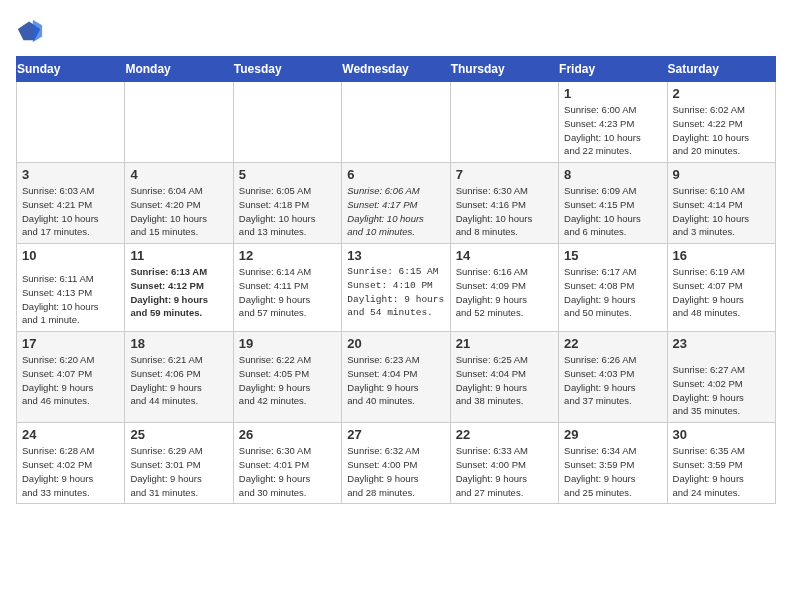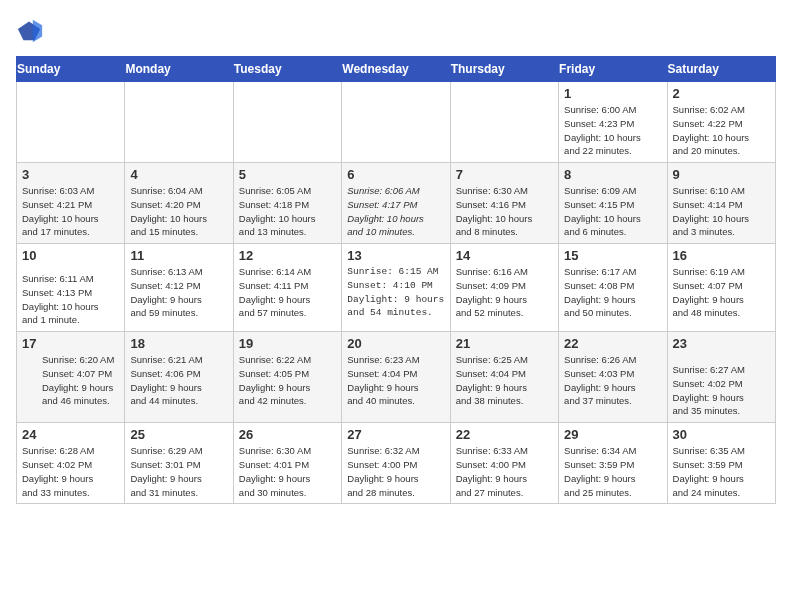--- a/index.html
+++ b/index.html
@@ -187,21 +187,21 @@
       <tr>
         <td>
           <span class="day-num">10</span>
           <div class="day-detail" style="white-space: pre-line; margin-top: 9px;">Sunrise: 6:11 AM
 Sunset: 4:13 PM
 Daylight: 10 hours
 and 1 minute.</div>
         </td>
         <td>
           <span class="day-num">11</span>
-          <div class="day-detail" style="white-space: pre-line;">Sunrise: 6:13 AM
+          <div class="day-detail" style="white-space: pre-line; font-weight: bold;">Sunrise: 6:13 AM
 Sunset: 4:12 PM
 Daylight: 9 hours
 and 59 minutes.</div>
         </td>
         <td>
           <span class="day-num">12</span>
           <div class="day-detail" style="white-space: pre-line;">Sunrise: 6:14 AM
 Sunset: 4:11 PM
 Daylight: 9 hours
 and 57 minutes.</div>
@@ -231,21 +231,21 @@
           <span class="day-num">16</span>
           <div class="day-detail" style="white-space: pre-line;">Sunrise: 6:19 AM
 Sunset: 4:07 PM
 Daylight: 9 hours
 and 48 minutes.</div>
         </td>
       </tr>
       <tr>
         <td>
           <span class="day-num">17</span>
-          <div class="day-detail" style="white-space: pre-line; margin-left: 20px;">Sunrise: 6:20 AM
+          <div class="day-detail" style="white-space: pre-line;">Sunrise: 6:20 AM
 Sunset: 4:07 PM
 Daylight: 9 hours
 and 46 minutes.</div>
         </td>
         <td>
           <span class="day-num">18</span>
           <div class="day-detail" style="white-space: pre-line;">Sunrise: 6:21 AM
 Sunset: 4:06 PM
 Daylight: 9 hours
 and 44 minutes.</div>

